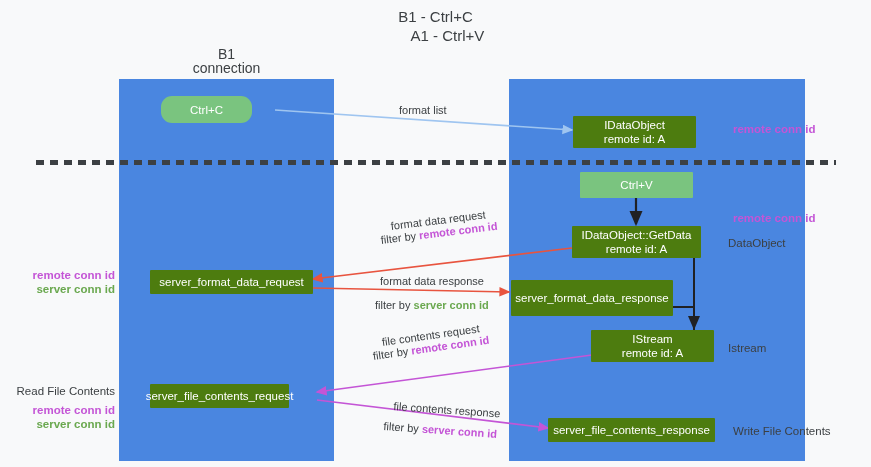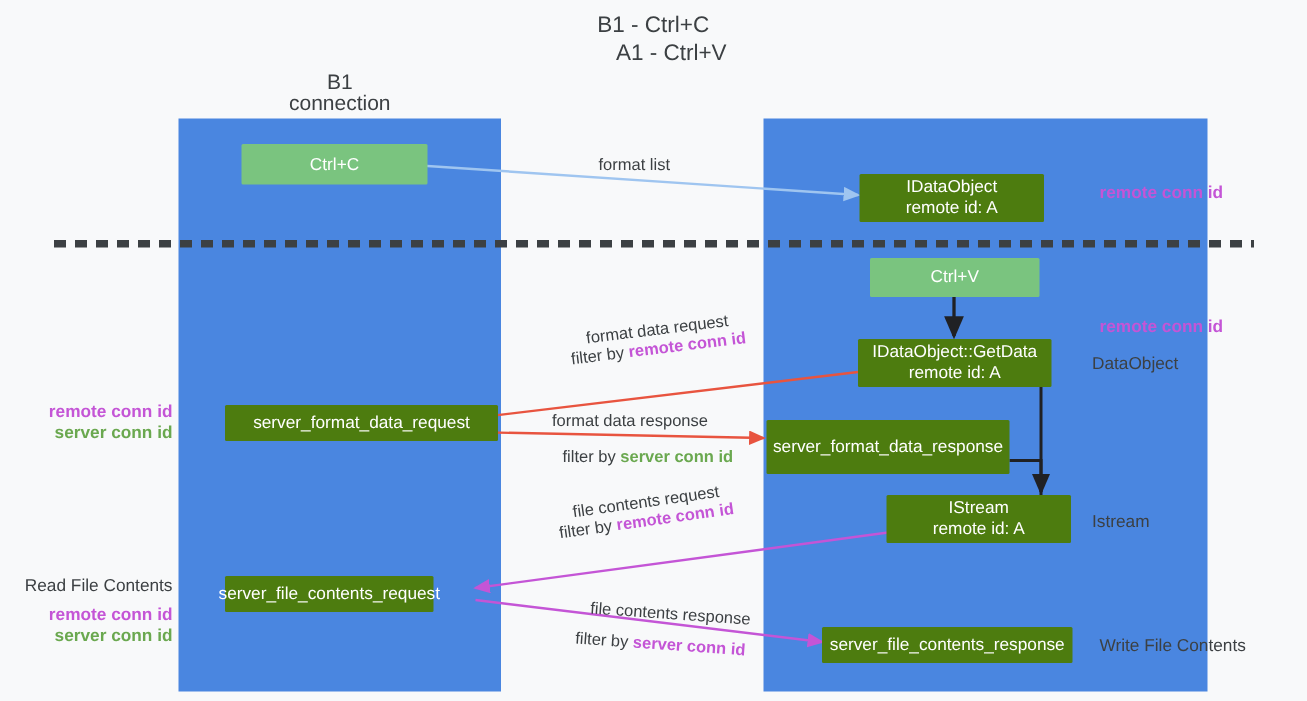--- a/index.html
+++ b/index.html
@@ -148,39 +148,39 @@
 
     <line x1="694" y1="256" x2="694" y2="330" stroke="#202124" stroke-width="2" fill="none"></line>
 
     <line x1="592" y1="355" x2="317" y2="392" stroke="#c455d6" stroke-width="1.6" marker-end="url(#ah-magenta)"></line>
 
     <line x1="317" y1="400" x2="548" y2="428" stroke="#c455d6" stroke-width="1.6" marker-end="url(#ah-magenta)"></line>
   </svg>
 
   <div class="divider"></div>
 
-  <div class="node green" style="left:161px; top:96px; width:124px; height:27px;">
+  <div class="node green" style="left:161px; top:96px; width:91px; height:27px;border-radius:11px;">
     <span class="ln">Ctrl+C</span>
   </div>
 
   <div class="node orange" style="left:573px; top:116px; width:123px; height:32px;">
     <span class="ln">IDataObject</span>
     <span class="ln">remote id: A</span>
   </div>
 
   <div class="node green" style="left:580px; top:172px; width:113px; height:26px;">
     <span class="ln">Ctrl+V</span>
   </div>
 
   <div class="node orange" style="left:572px; top:226px; width:129px; height:32px;">
     <span class="ln">IDataObject::GetData</span>
     <span class="ln">remote id: A</span>
   </div>
 
-  <div class="node orange" style="left:150px; top:270px; width:182px; height:24px;">
+  <div class="node orange" style="left:150px; top:270px; width:163px; height:24px;">
     <span class="ln">server_format_data_request</span>
   </div>
 
   <div class="node orange" style="left:511px; top:280px; width:162px; height:36px;">
     <span class="ln">server_format_data_response</span>
   </div>
 
   <div class="node orange" style="left:591px; top:330px; width:123px; height:32px;">
     <span class="ln">IStream</span>
     <span class="ln">remote id: A</span>
@@ -211,21 +211,21 @@
   <div class="sidelabel purple right" style="left:0px; top:403px; width:115px;">remote conn id</div>
   <div class="sidelabel green right" style="left:0px; top:417px; width:115px;">server conn id</div>
 
   <div class="edgelabel" style="left:399px; top:103px;">format list</div>
 
   <div class="edgelabel" style="left:390px; top:219px; transform: rotate(-7deg);">format data request</div>
   <div class="edgelabel" style="left:380px; top:233px; transform: rotate(-7deg);">
     <span>filter by </span><span class="hl-purple">remote conn id</span>
   </div>
 
-  <div class="edgelabel" style="left:368px; top:274px;">format data response</div>
+  <div class="edgelabel" style="left:380px; top:274px;">format data response</div>
   <div class="edgelabel" style="left:375px; top:298px;">
     <span>filter by </span><span class="hl-green">server conn id</span>
   </div>
 
   <div class="edgelabel" style="left:381px; top:335px; transform: rotate(-8deg);">file contents request</div>
   <div class="edgelabel" style="left:372px; top:349px; transform: rotate(-8deg);">
     <span>filter by </span><span class="hl-purple">remote conn id</span>
   </div>
 
   <div class="edgelabel" style="left:394px; top:399px; transform: rotate(4deg);">file contents response</div>

